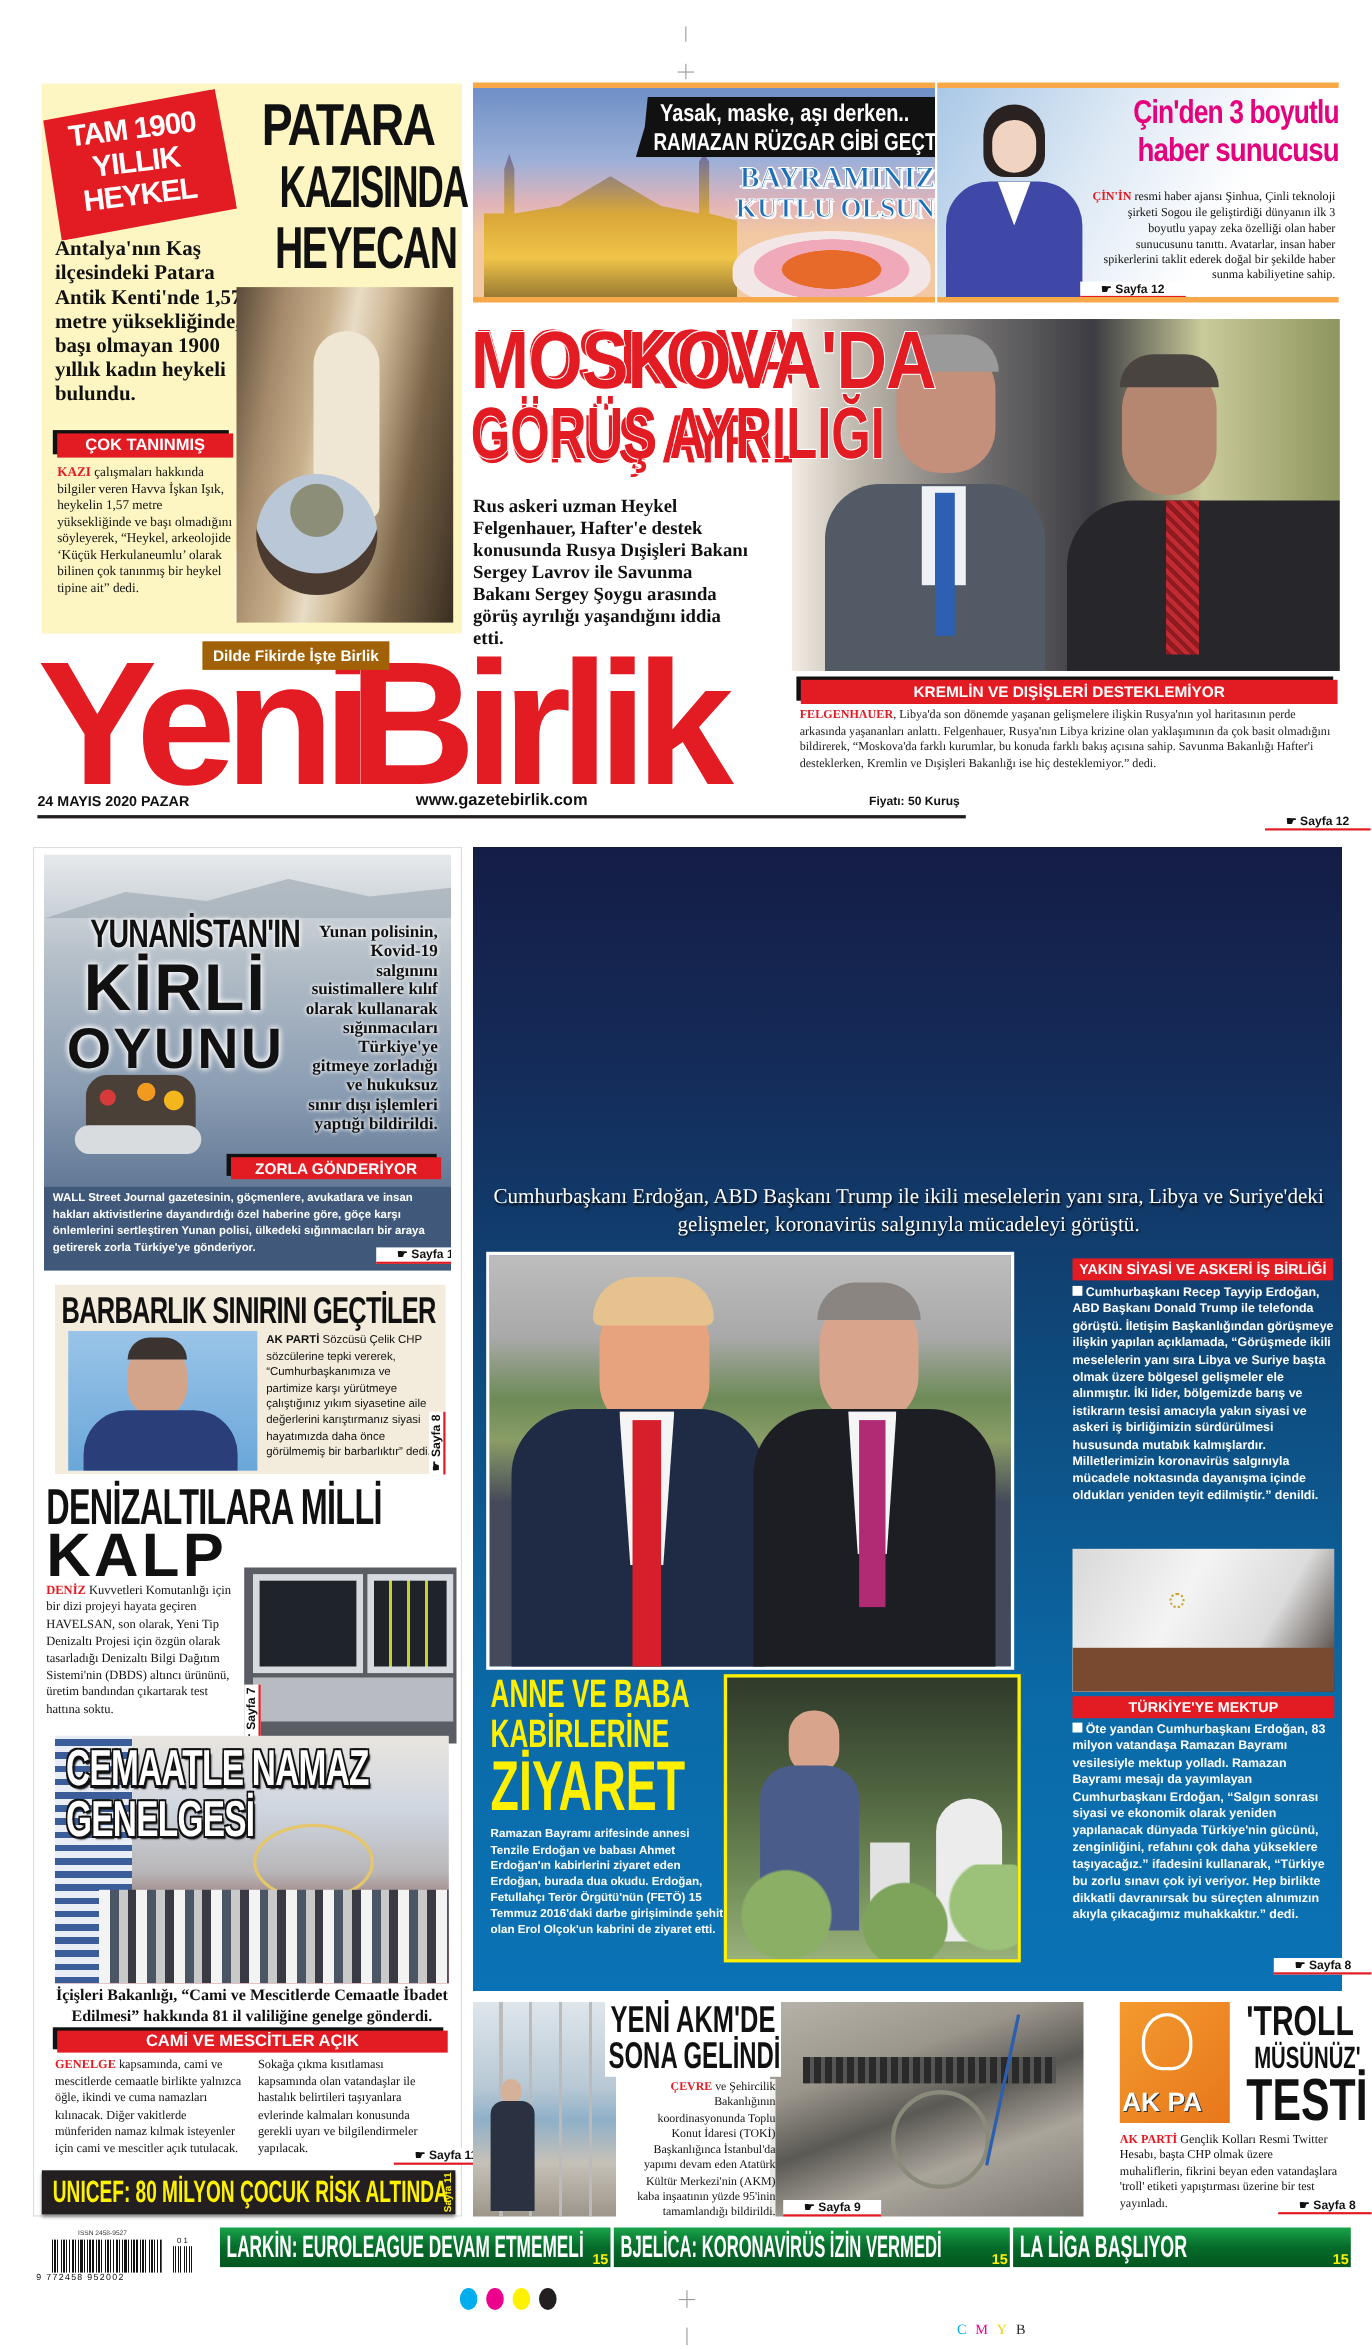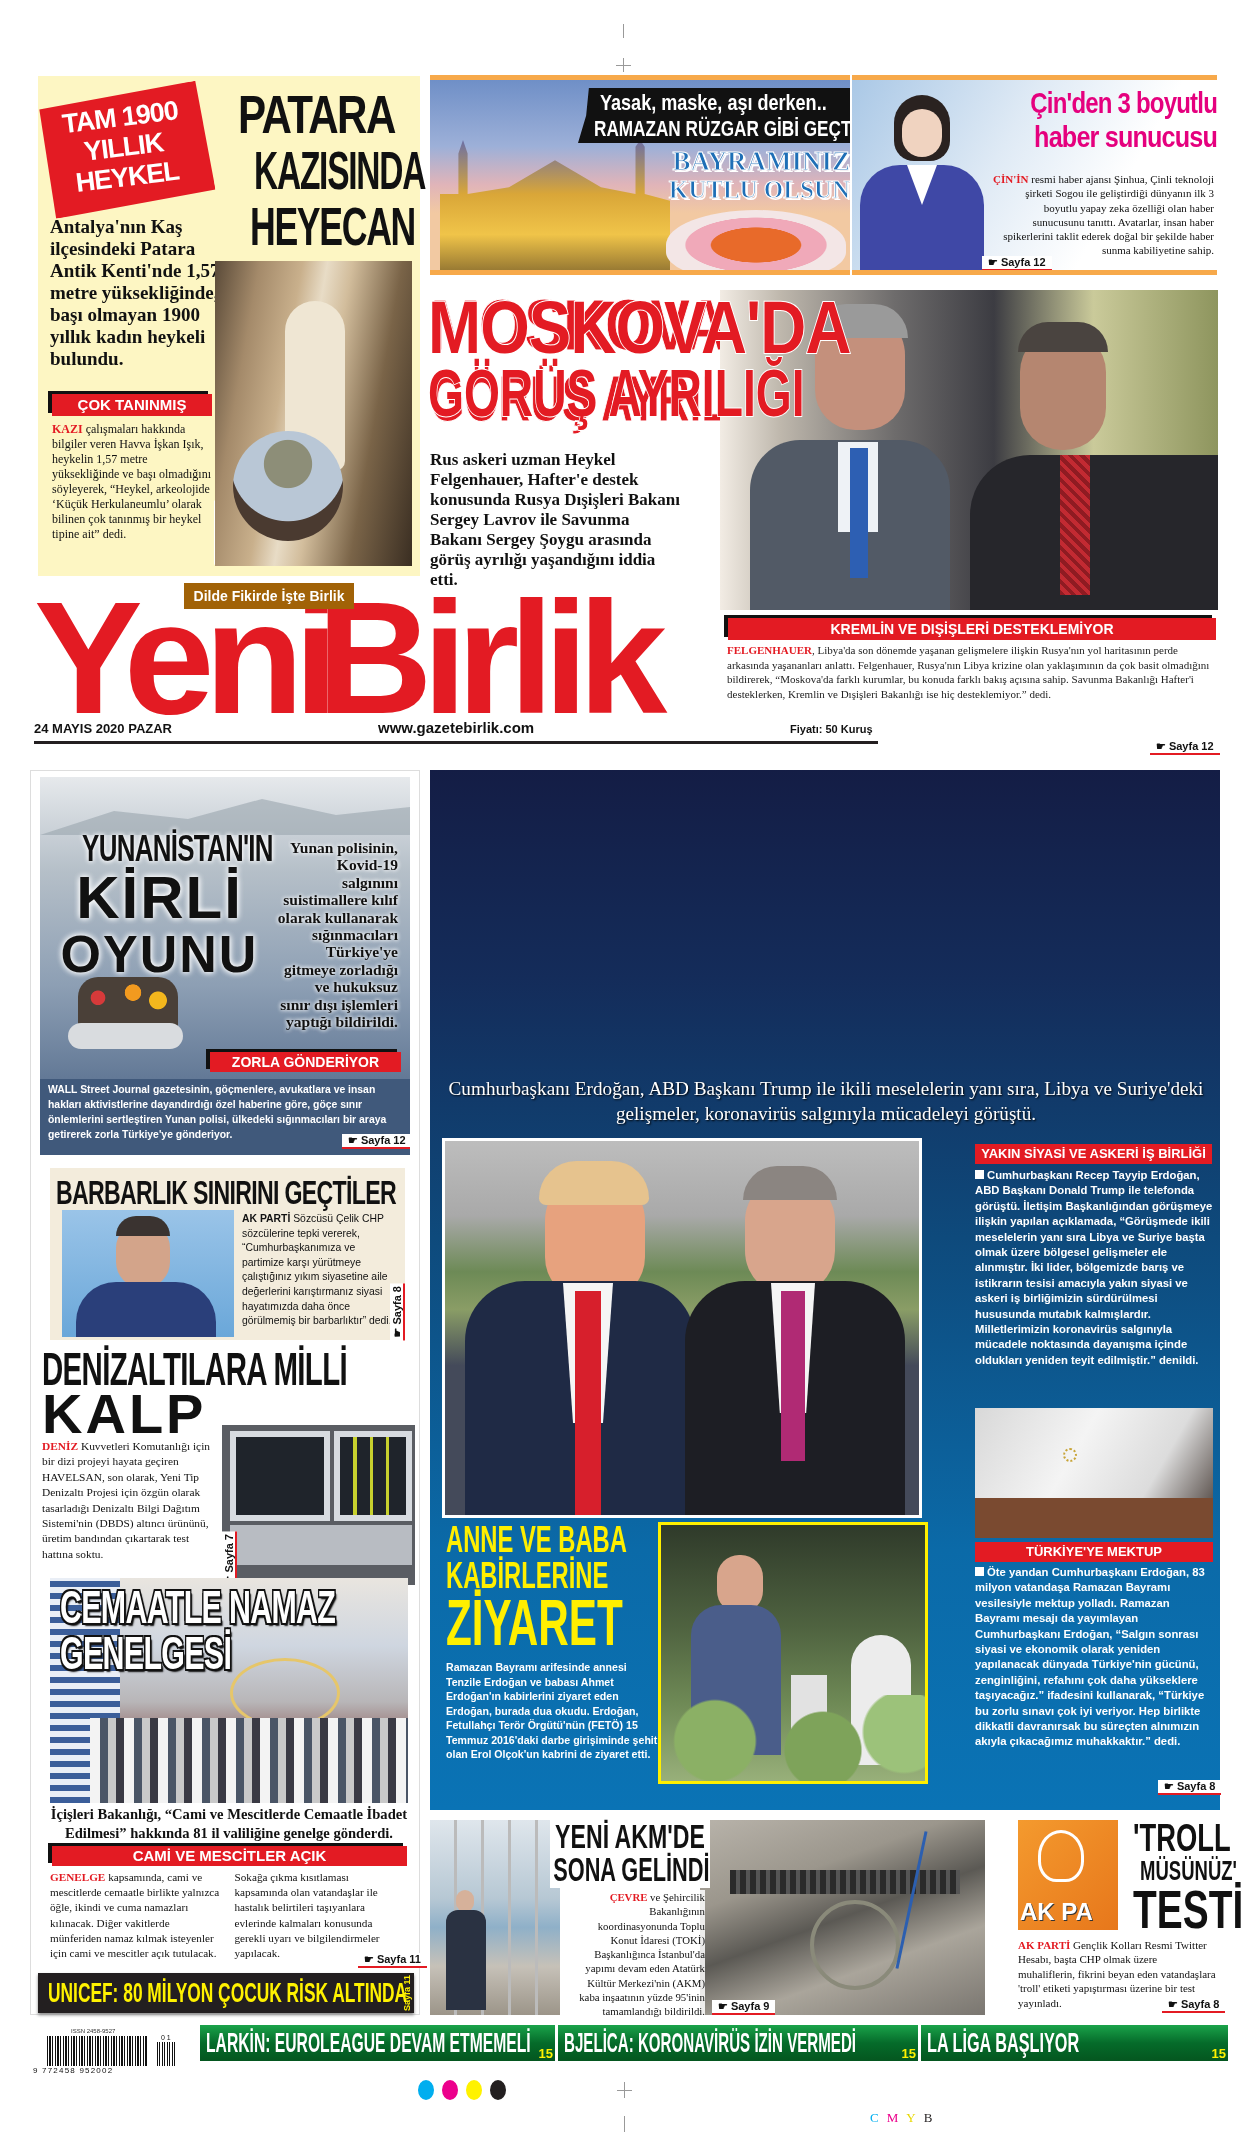--- a/index.html
+++ b/index.html
@@ -2,21 +2,21 @@
 <html><head>
 <meta charset="utf-8">
 <style>
 *{box-sizing:border-box;margin:0;padding:0}
 html,body{width:1247px;height:2135px;background:#fff;overflow:hidden}
 body{position:relative;font-family:"Liberation Sans",sans-serif;color:#111}
 .abs{position:absolute}
 .cond{font-family:"Liberation Sans",sans-serif;font-weight:bold;transform-origin:left top;display:inline-block;white-space:nowrap}
 .serif{font-family:"Liberation Serif",serif}
 .redbar{background:#e31b23;color:#fff;font-weight:bold;text-align:center;box-shadow:-4px -3px 0 #111}
-.sayfa{position:absolute;font-size:11px;font-weight:bold;color:#111;background:#fff;border-bottom:2px solid #e31b23;padding:0 6px;white-space:nowrap}
+.sayfa{position:absolute;font-size:11px;font-weight:bold;color:#111;background:#fff;border-bottom:2px solid #e31b23;padding:0 19px;white-space:nowrap}
 .sayfa.v{writing-mode:vertical-rl;transform:rotate(180deg);border-bottom:none;border-left:2px solid #e31b23;padding:3px 0}
 .lead{color:#e31b23;font-weight:bold}
 .photo{position:absolute;overflow:hidden}
 .mark{position:absolute;background:#999}
 p{margin:0}
 </style>
 </head>
 <body>
 
 <div class="mark" style="left:623px;top:24px;width:1px;height:14px"></div>
@@ -150,21 +150,21 @@
     <div>ve hukuksuz</div>
     <div>sınır dışı işlemleri</div>
     <div>yaptığı bildirildi.</div>
   </div>
   <div class="abs" style="left:28px;top:200px;width:115px;height:78px">
     <div class="abs" style="left:10px;top:0;width:100px;height:52px;background:radial-gradient(circle at 20% 40%,#d63a3a 0 8%,transparent 9%),radial-gradient(circle at 55% 30%,#f29a1f 0 12%,transparent 13%),radial-gradient(circle at 80% 45%,#f3b71d 0 10%,transparent 11%),#4a4038;border-radius:20px 20px 4px 4px"></div>
     <div class="abs" style="left:0;top:46px;width:115px;height:26px;background:#d9dcdf;border-radius:14px"></div>
   </div>
   <div class="abs redbar" style="left:170px;top:275px;width:191px;height:20px;font-size:14px;line-height:20px">ZORLA GÖNDERİYOR</div>
   <div class="abs" style="left:0;top:302px;width:370px;height:76px;background:#40597b"></div>
-  <p class="abs" style="left:8px;top:305px;width:355px;font-weight:bold;font-size:10.4px;line-height:15px;color:#fff">WALL Street Journal gazetesinin, göçmenlere, avukatlara ve insan hakları aktivistlerine dayandırdığı özel haberine göre, göçe sınır önlemlerini sertleştiren Yunan polisi, ülkedeki sığınmacıları bir araya getirerek zorla Türkiye'ye gönderiyor.</p>
+  <p class="abs" style="left:8px;top:305px;width:355px;font-weight:bold;font-size:10.4px;line-height:15px;color:#fff">WALL Street Journal gazetesinin, göçmenlere, avukatlara ve insan hakları aktivistlerine dayandırdığı özel haberine göre, göçe karşı önlemlerini sertleştiren Yunan polisi, ülkedeki sığınmacıları bir araya getirerek zorla Türkiye'ye gönderiyor.</p>
   <div class="sayfa" style="left:302px;top:357px">☛ Sayfa 12</div>
 </div>
 
 <div class="abs" style="left:50px;top:1168px;width:355px;height:172px;background:#f3ecdc">
   <div class="abs" style="left:6px;top:6px;font-weight:bold;font-size:34px;line-height:36px;color:#111;white-space:nowrap;transform:scaleX(0.68);transform-origin:left;letter-spacing:-1px">BARBARLIK SINIRINI GEÇTİLER</div>
   <div class="photo" style="left:12px;top:42px;width:172px;height:127px;background:linear-gradient(180deg,#9ac4e8 0%,#6aa7d9 100%)">
     <div class="abs" style="left:54px;top:12px;width:54px;height:66px;background:#d3a48a;border-radius:26px"></div>
     <div class="abs" style="left:54px;top:6px;width:54px;height:20px;background:#3a3330;border-radius:26px 26px 0 0"></div>
     <div class="abs" style="left:14px;top:72px;width:140px;height:55px;background:#2a3f7a;border-radius:40px 40px 0 0"></div>
   </div>

